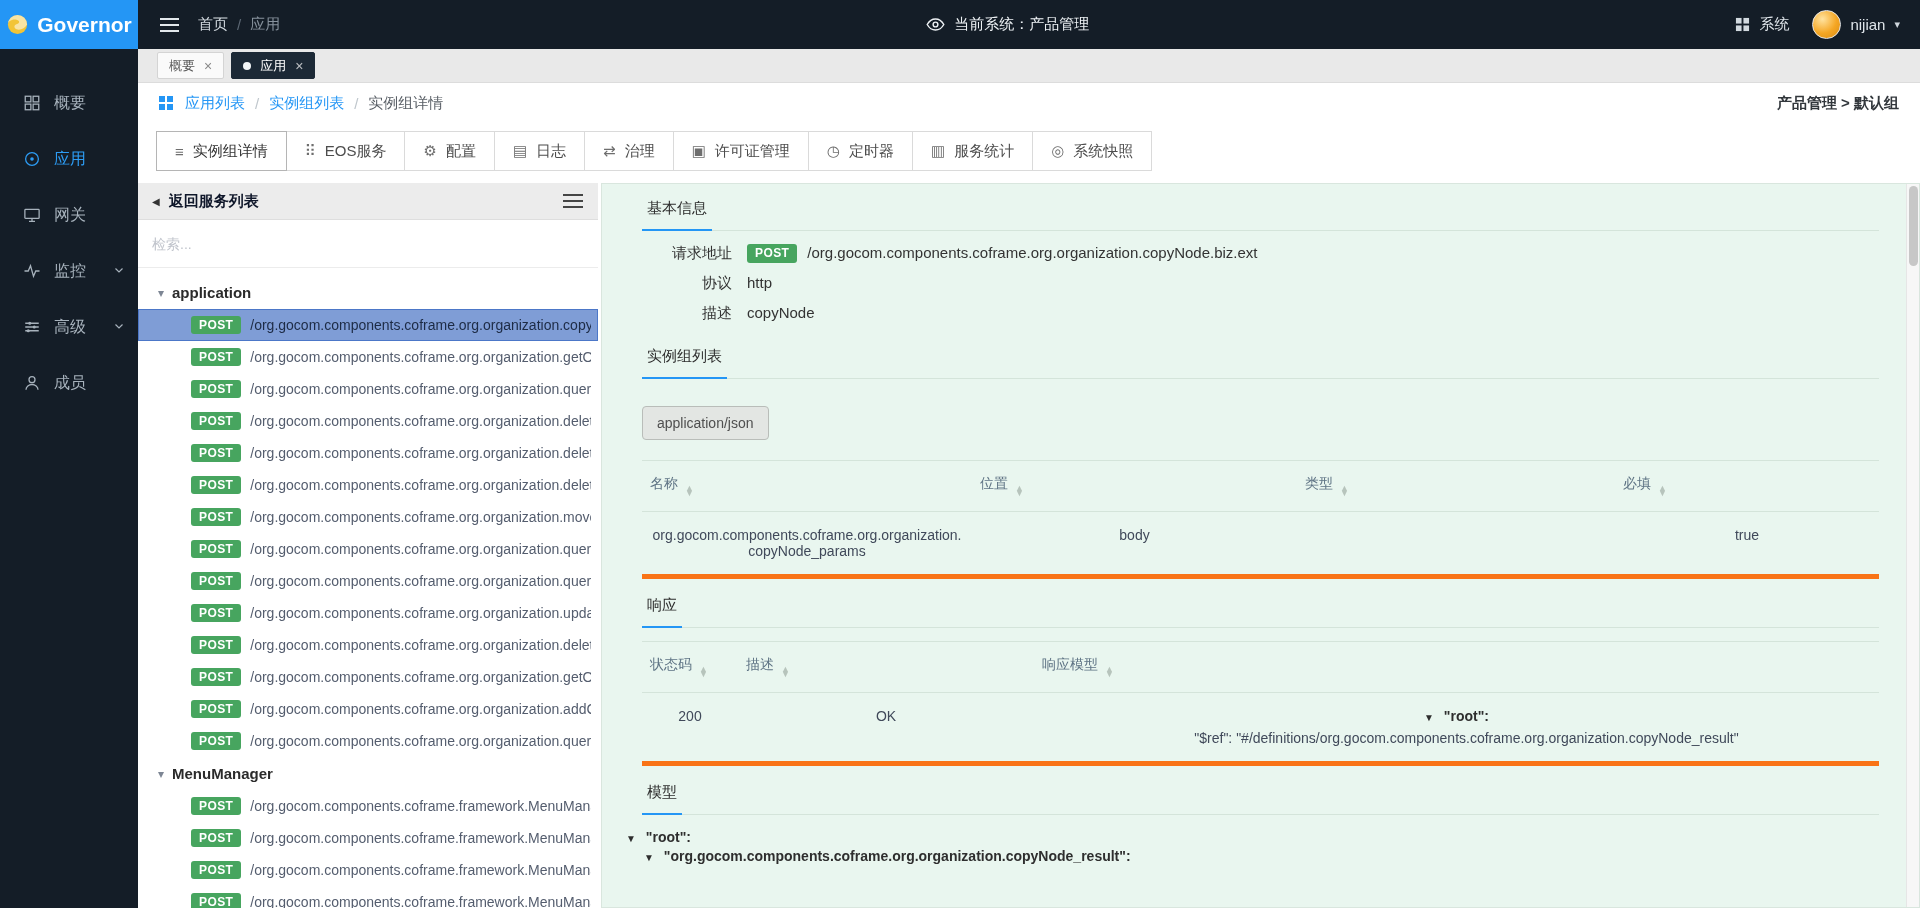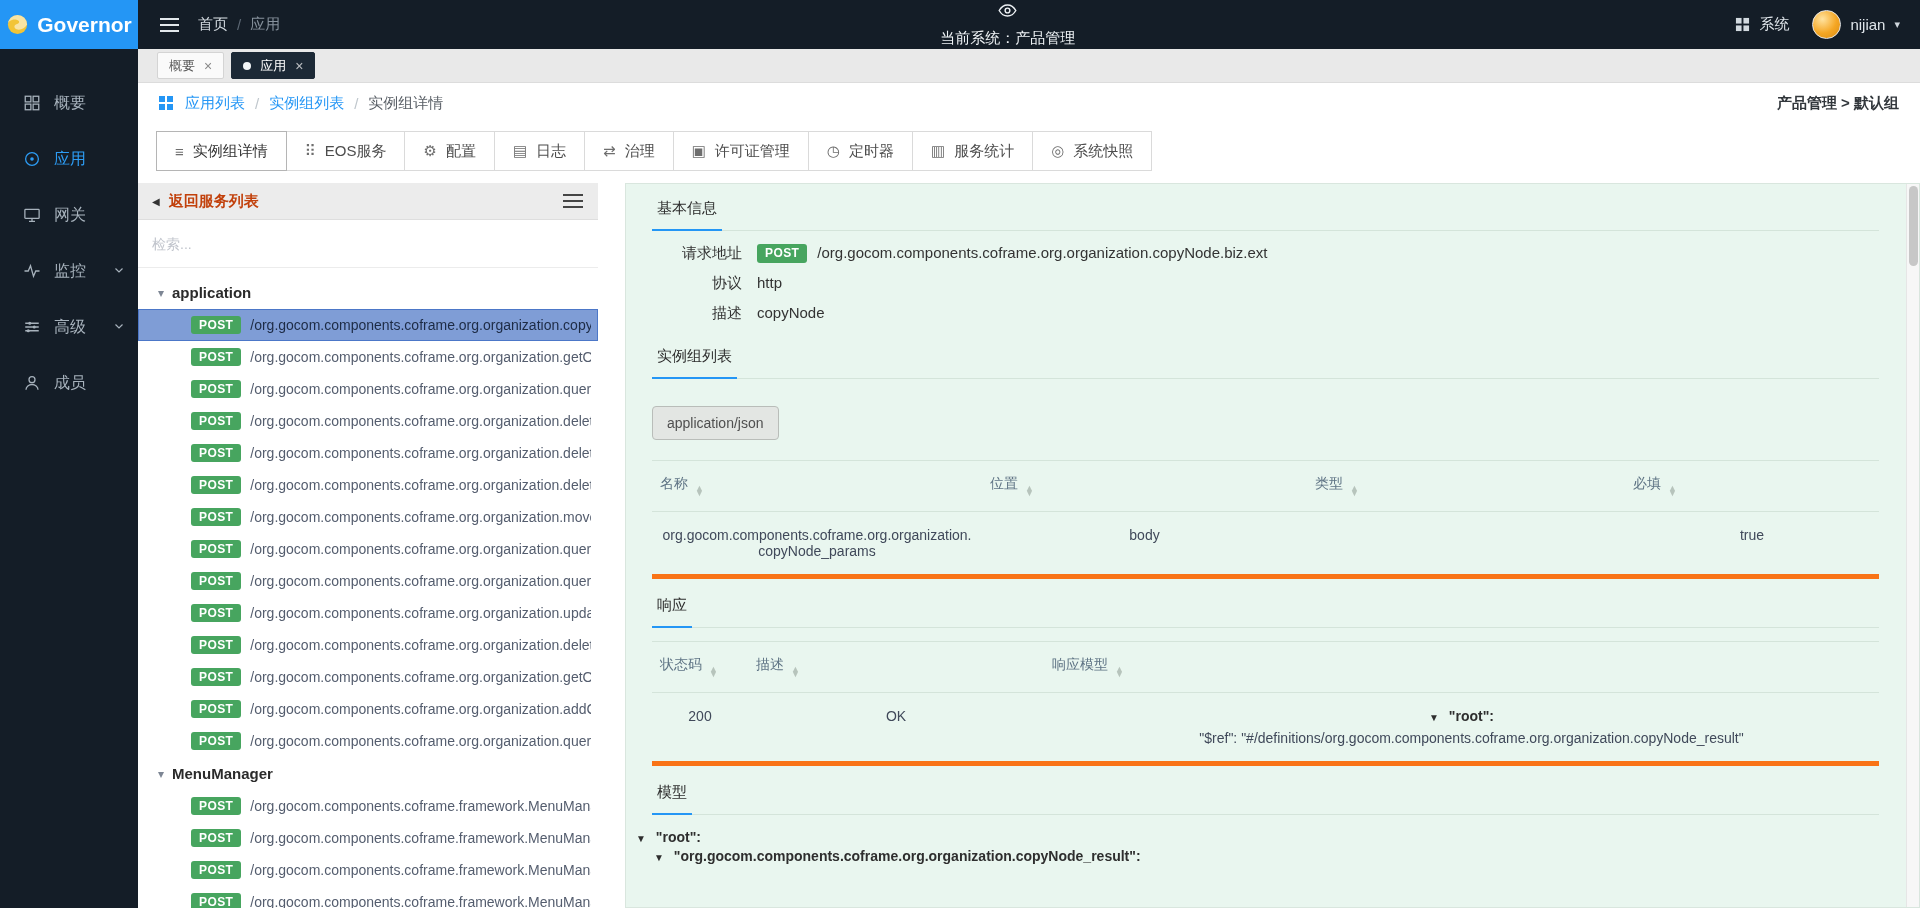--- a/index.html
+++ b/index.html
@@ -9,21 +9,21 @@
   
   .topbar { position:absolute; top:0; left:0; width:1920px; height:49px; background:#141d27; display:flex; align-items:center; z-index:20; }
   .logo { width:138px; height:49px; background:#2496f5; color:#fff; display:flex; align-items:center; justify-content:center; gap:8px; font-weight:bold; font-size:21px; flex:0 0 auto; }
   .logo svg { width:23px; height:23px; }
   .hamburger { margin-left:18px; width:26px; height:24px; display:flex; align-items:center; justify-content:center; cursor:pointer; }
   .hamburger i { display:block; width:19px; height:2px; background:#e3e8ec; box-shadow:0 -6px 0 #e3e8ec, 0 6px 0 #e3e8ec; }
   .top-crumbs { margin-left:16px; font-size:15px; display:flex; gap:9px; align-items:center; }
   .top-crumbs .home { color:#d3dae0; }
   .top-crumbs .sep { color:#5d6874; }
   .top-crumbs .cur { color:#87929d; }
-  .sys-info { margin:0 auto; display:flex; align-items:center; gap:9px; color:#eef2f5; font-size:15px;flex-direction:column; }
+  .sys-info { margin:0 auto; display:flex; align-items:center; gap:9px; color:#eef2f5; font-size:15px; }
   .sys-info svg { width:19px; height:19px; }
   .top-right { display:flex; align-items:center; gap:9px; margin-right:20px; color:#dfe5ea; font-size:15px; }
   .top-right .grid-ic svg { width:15px; height:15px; display:block; }
   .avatar { width:29px; height:29px; border-radius:50%; background:radial-gradient(circle at 35% 30%, #ffe3a0, #f5a623 55%, #d88b14); border:1px solid #e8e8e8; margin-left:14px; cursor:pointer; }
   .user-caret { font-size:11px; color:#cfd6dd; cursor:pointer; }
 
   
   .sidebar { position:absolute; top:49px; left:0; width:138px; bottom:0; background:#141d27; padding-top:26px; z-index:10; }
   .side-item { height:56px; display:flex; align-items:center; gap:13px; padding-left:23px; color:#a7b2bc; font-size:16px; cursor:pointer; }
   .side-item svg { width:18px; height:18px; flex:0 0 auto; }
@@ -52,38 +52,38 @@
   .tool-tab { display:inline-flex; align-items:center; gap:9px; height:40px; padding:0 18px; background:#fff; border:1px solid #dadada; margin-left:-1px; font-size:15px; color:#4d4d4d; cursor:pointer; white-space:nowrap; }
   .tool-tab.active { border-color:#b5b5b5; color:#333; position:relative; z-index:2; }
   .tool-ico { font-size:15px; color:#6e6e6e; }
 
   
   .workspace { flex:1; display:flex; gap:3px; overflow:hidden; background:#fff; }
 
   .svc-panel { width:460px; flex:0 0 auto; display:flex; flex-direction:column; background:#fff; overflow:hidden; }
   .svc-header { height:37px; flex:0 0 auto; background:#ececec; border-bottom:1px solid #dedede; display:flex; align-items:center; padding:0 14px; gap:9px; cursor:pointer; }
   .svc-header .back-caret { font-size:10px; color:#333; }
-  .svc-header .back-label { font-weight:bold; font-size:15px; color:#c2410c; }
+  .svc-header .back-label { font-weight:bold; font-size:15px; color:#0f172a; }
   .svc-header .bars { margin-left:auto; width:22px; height:16px; display:flex; align-items:center; justify-content:center; cursor:pointer; }
   .svc-header .bars i { display:block; width:20px; height:2px; background:#454545; box-shadow:0 -6px 0 #454545, 0 6px 0 #454545; }
   .svc-search { height:48px; flex:0 0 auto; border-bottom:1px solid #ececec; display:flex; align-items:center; padding:0 14px; }
   .svc-search input { border:none; outline:none; width:100%; font-size:14px; color:#333; font-family:inherit; background:transparent; }
   .svc-search input::placeholder { color:#c0c4cc; }
   .svc-tree { flex:1; overflow:hidden; padding-top:8px; }
   .svc-group-header { height:33px; display:flex; align-items:center; gap:8px; padding-left:20px; cursor:pointer; }
   .tree-caret { color:#7d8694; font-size:12px; }
   .svc-group-name { font-weight:bold; font-size:15px; color:#2b2b2b; }
   .svc-item { height:32px; display:flex; align-items:center; gap:9px; padding:0 6px 0 52px; border:1px solid transparent; cursor:pointer; }
   .svc-item.selected { background:#7f9dd6; border-color:#4c77c8; }
   .post-badge { background:#47a55f; color:#fff; font-size:12px; font-weight:bold; padding:2px 8px; border-radius:3px; letter-spacing:.4px; flex:0 0 auto; }
   .svc-path { font-size:14px; color:#545d6e; white-space:nowrap; overflow:hidden; flex:1; }
   .svc-item.selected .svc-path { color:#1d2b45; }
 
   
-  .detail { flex:1; background:#e9f6ef; border:1px solid #d9e6de; position:relative; overflow:hidden; padding:2px 40px 0 26px;margin-left:24px; }
+  .detail { flex:1; background:#e9f6ef; border:1px solid #d9e6de; position:relative; overflow:hidden; padding:2px 40px 0 40px; }
   .sec-bar { border-bottom:1px solid #d4e4da; margin-bottom:13px; }
   .sec-title { display:inline-block; padding:13px 5px 11px; font-size:15px; color:#2d2d2d; border-bottom:2px solid #2496f5; margin-bottom:-1px; cursor:pointer; }
   .info-row { display:flex; margin:11px 0; font-size:15px; }
   .info-label { width:90px; text-align:right; color:#333; margin-right:15px; flex:0 0 auto; }
   .info-value { color:#333; }
   .info-row .post-badge { margin-right:10px; }
   .chip { display:inline-block; background:#e3e6e3; border:1px solid #b9bdb9; border-radius:4px; padding:8px 14px; font-size:14px; color:#4f4f4f; margin:14px 0 20px; cursor:pointer; }
 
   table.g-table { width:100%; border-collapse:collapse; margin-bottom:4px; }
   .g-table th { text-align:left; font-weight:normal; font-size:14px; color:#5e7384; padding:14px 8px; border-top:1px solid #d4e4da; border-bottom:1px solid #d4e4da; white-space:nowrap; }

